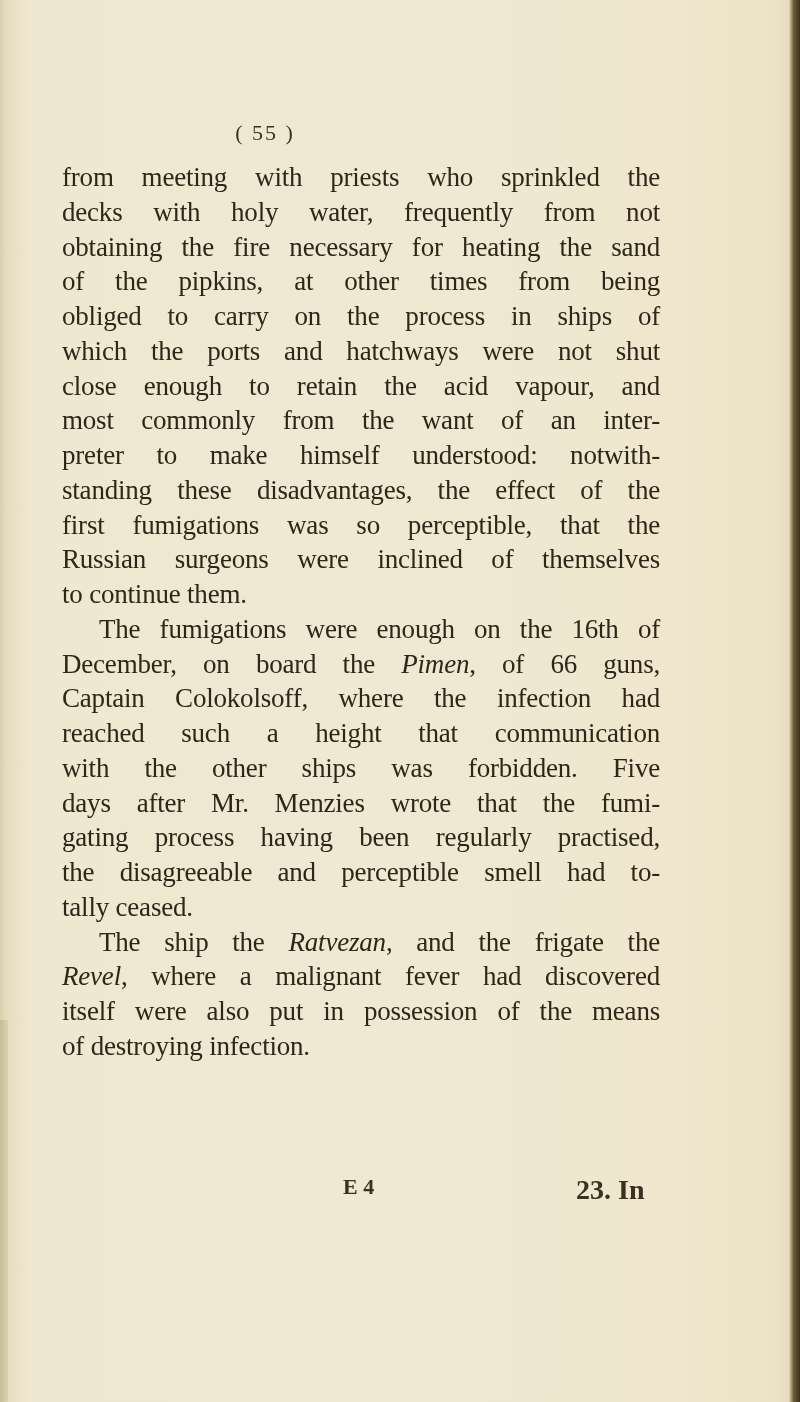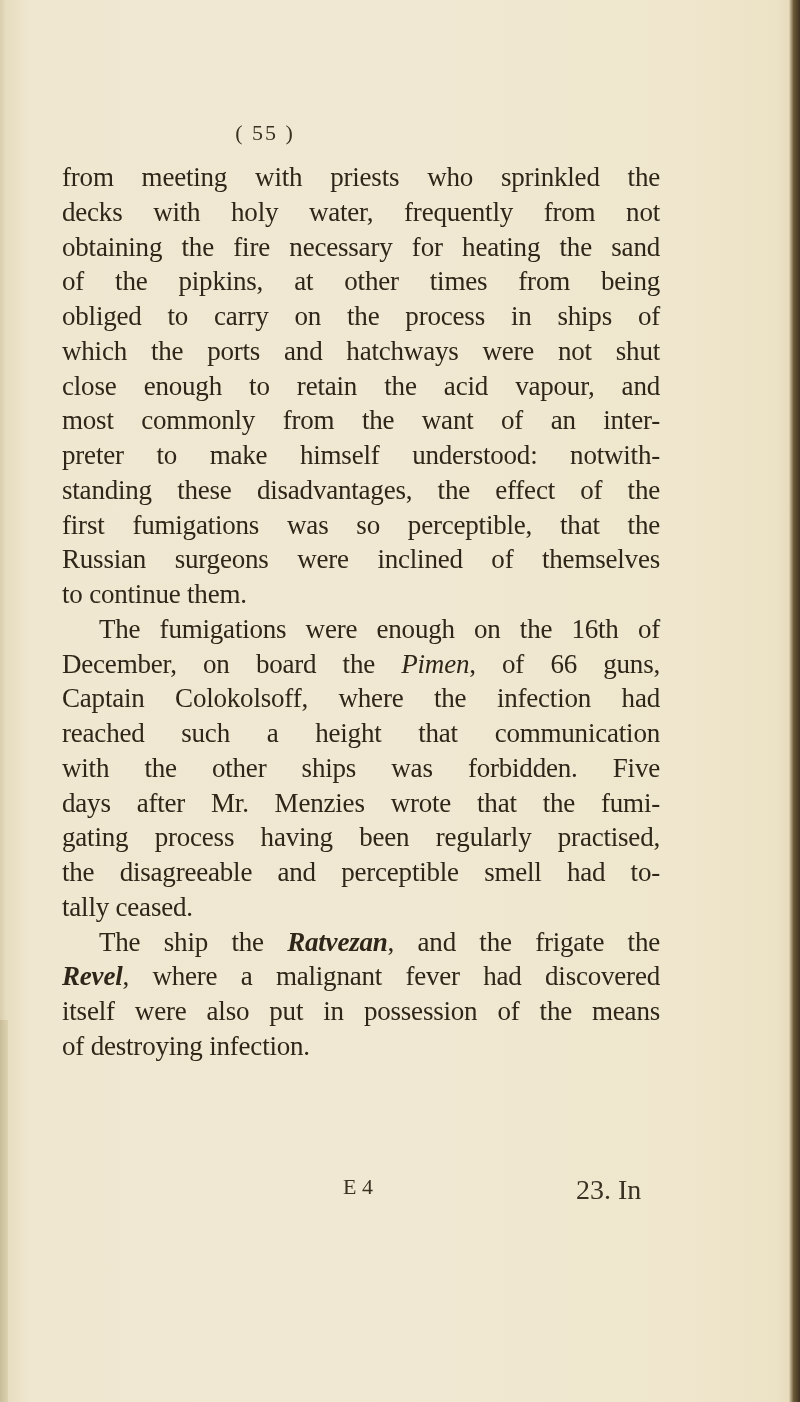--- a/index.html
+++ b/index.html
@@ -24,26 +24,26 @@
     .line {
       display: block; height: 34.75px; line-height: 34.75px;
       font-size: 27px; white-space: nowrap;
       text-align: justify; text-align-last: justify;
       letter-spacing: -0.2px;
     }
     .line.last { text-align-last: left; }
     .line.indent { padding-left: 37px; }
     .catchwords {
       position: absolute; top: 1174px; left: 0; width: 680px; height: 34px;
-      font-size: 22px; color: #3a3122;
+      font-size: 22px; color: #3a3122; font-weight: bold;
     }
     .signature { position: absolute; left: 343px; }
     .catchword { position: absolute; left: 576px; font-size: 28px; }
     i { }
-    b.bi { font-style: italic; font-weight: bold; }
+    b.bi { font-style: italic; font-weight: normal; }
   </style>
 </head>
 <body>
 
 <div class="left-edge"></div>
 
 <div class="folio">( 55 )</div>
 
 <div class="text-block">
   <span class="line">from meeting with priests who sprinkled the</span>

